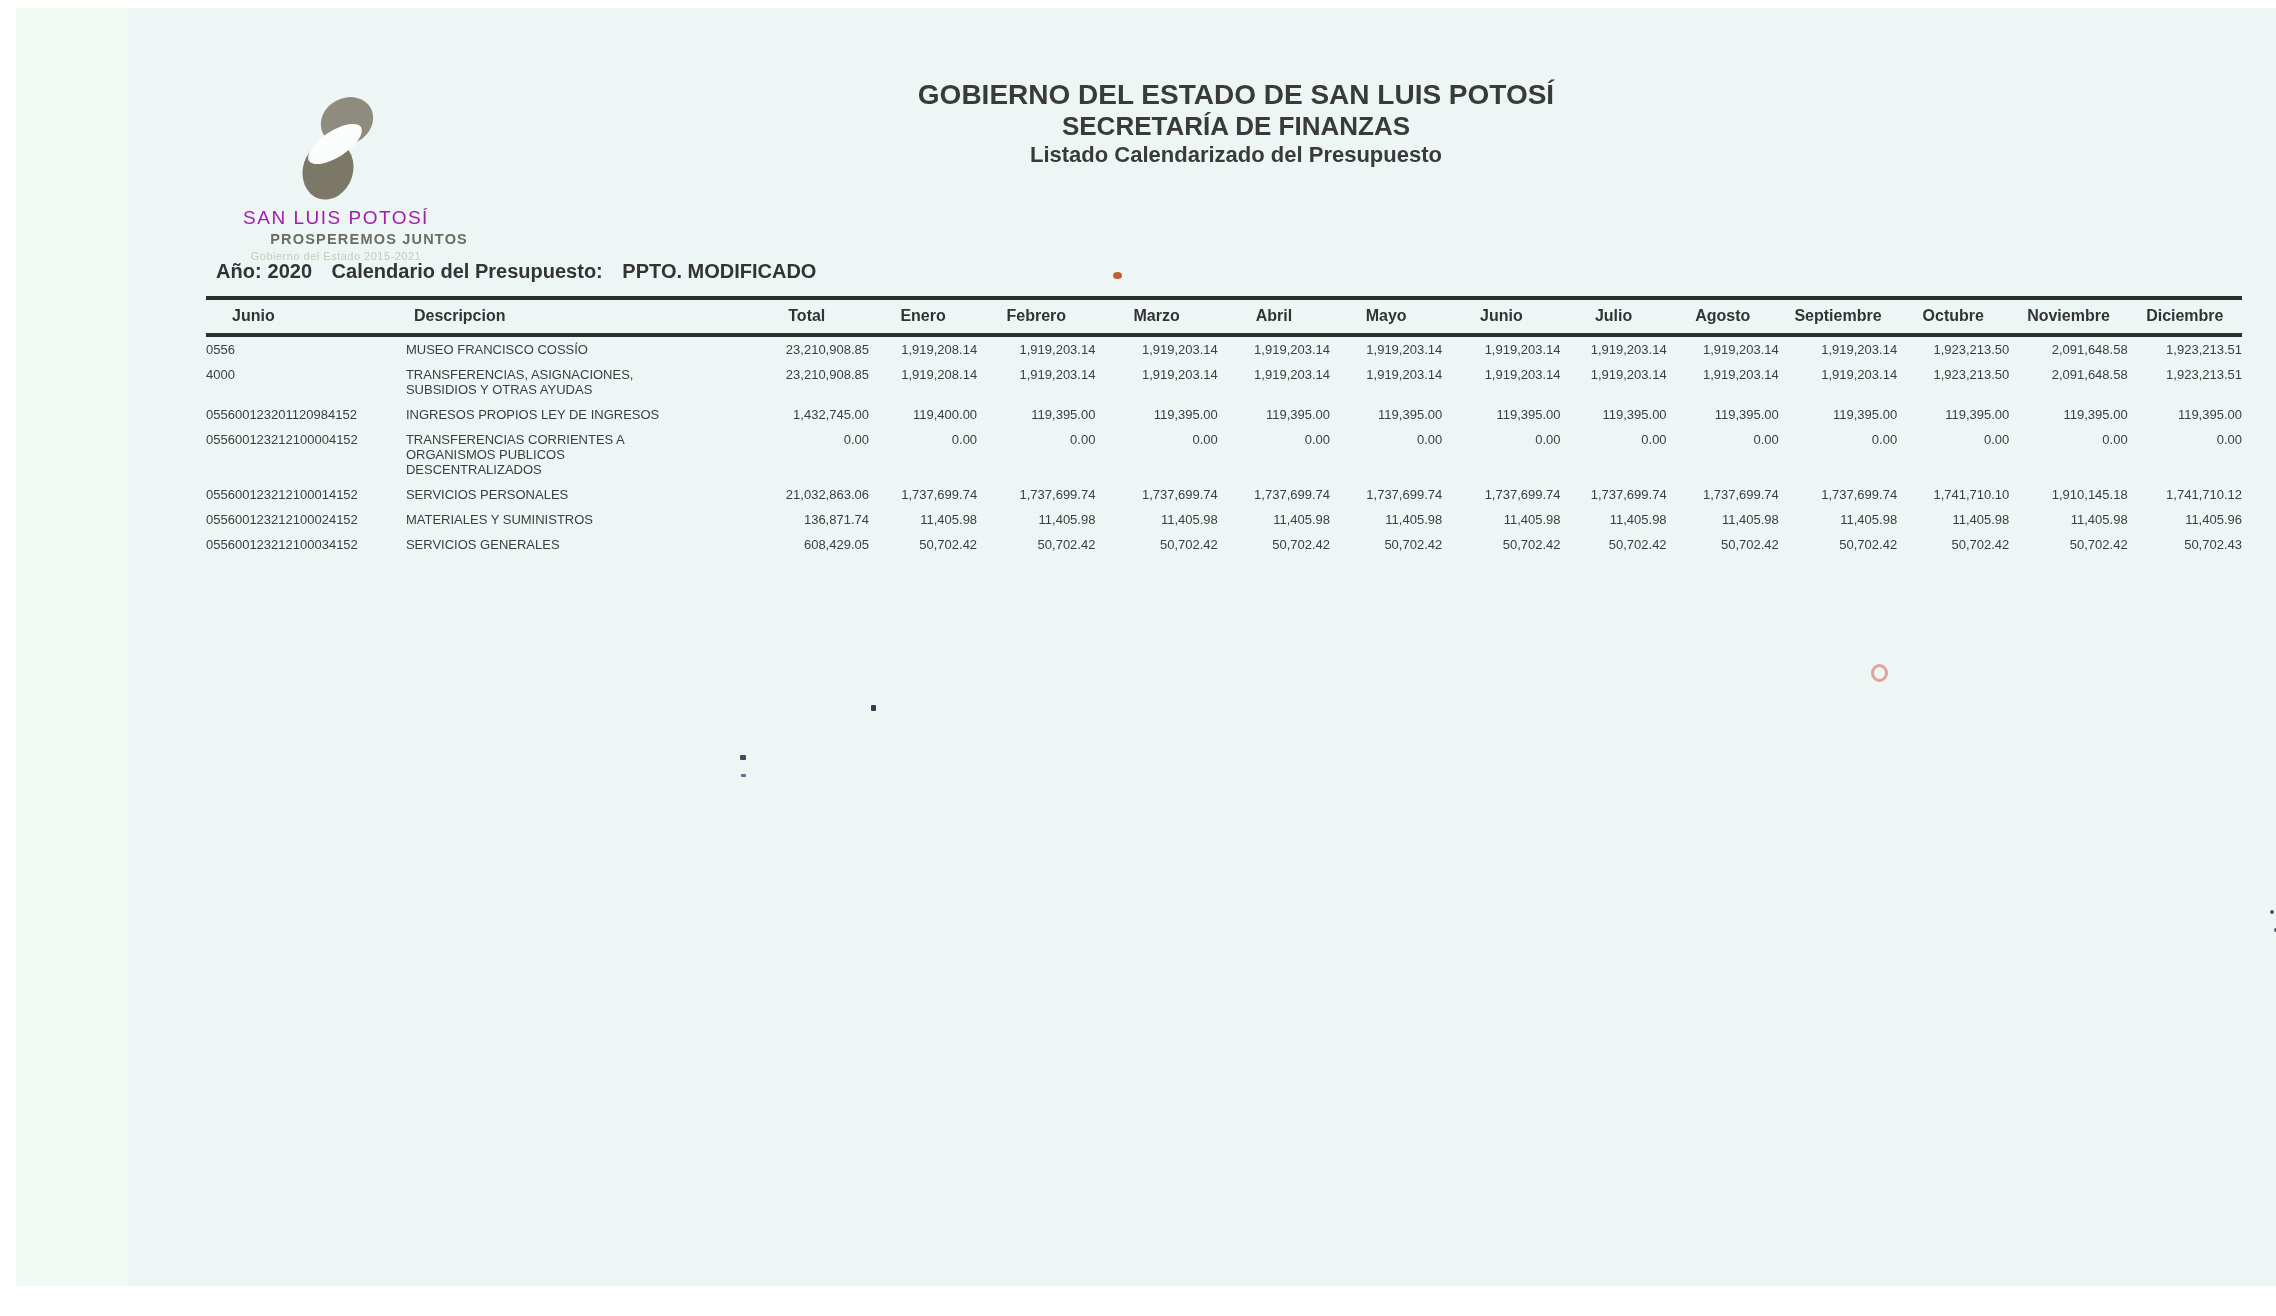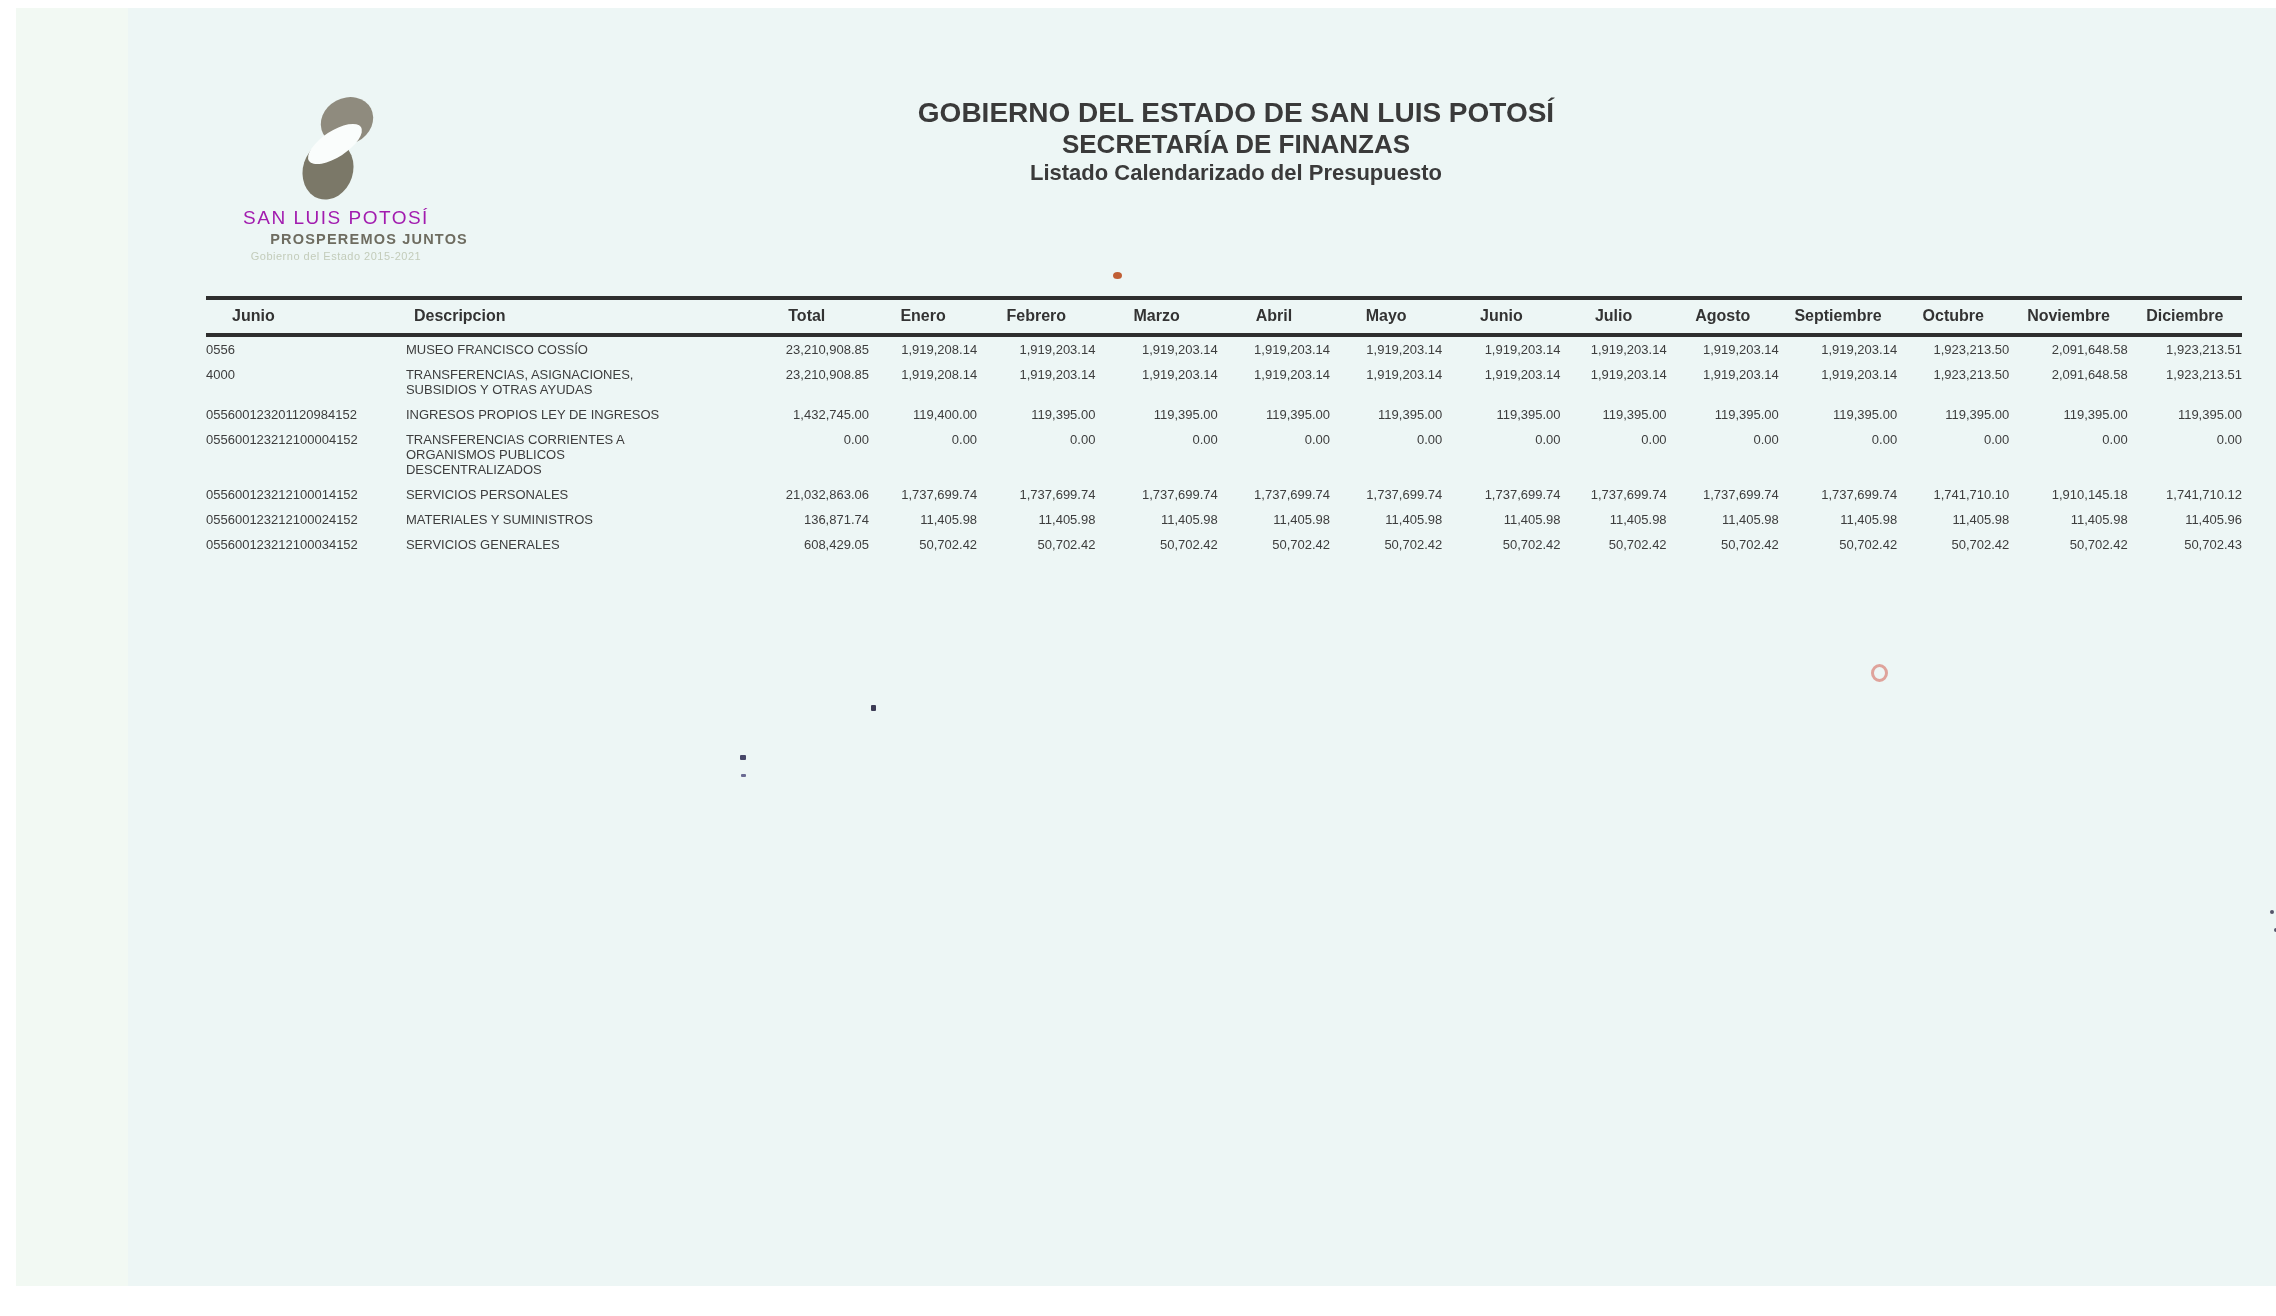--- a/index.html
+++ b/index.html
@@ -18,21 +18,21 @@
     position:absolute;left:0;top:0;width:112px;height:1278px;
     background:#f2f9f3;
   }
   
   .logo-block{position:absolute;left:188px;top:84px;width:264px;text-align:center;}
   .logo-mark{display:block;margin:0 auto 2px auto;}
   .logo-name{font-size:19px;letter-spacing:1.5px;color:#a21caf;line-height:24px;}
   .logo-slogan{font-size:14.5px;font-weight:bold;letter-spacing:1.2px;color:#6e6c60;line-height:19px;text-align:right;}
   .logo-subline{font-size:11px;color:#c3ccba;letter-spacing:.5px;line-height:14px;}
   
-  .title-block{position:absolute;left:770px;top:70px;width:900px;text-align:center;color:#3a3a3a;margin-top:18px;}
+  .title-block{position:absolute;left:770px;top:70px;width:900px;text-align:center;color:#3a3a3a;}
   .title-1{font-size:28px;font-weight:bold;line-height:33px;}
   .title-2{font-size:26px;font-weight:bold;line-height:30px;}
   .title-3{font-size:22px;font-weight:bold;line-height:28px;}
   
   .meta-block{position:absolute;left:1893px;top:96px;width:360px;font-size:19px;color:#4a4a4a;}
   .meta-row{display:flex;margin-bottom:24px;}
   .meta-label{width:80px;flex:none;}
   .meta-value{flex:1;}
   
   .filter-line{position:absolute;left:200px;top:252px;font-size:20px;font-weight:bold;color:#333;white-space:nowrap;}
@@ -82,20 +82,25 @@
     <div class="logo-subline">Gobierno del Estado 2015-2021</div>
   </div>
 
   <div class="title-block">
     <div class="title-1">GOBIERNO DEL ESTADO DE SAN LUIS POTOSÍ</div>
     <div class="title-2">SECRETARÍA DE FINANZAS</div>
     <div class="title-3">Listado Calendarizado del Presupuesto</div>
   </div>
 
 
+  <div class="filter-line">
+    <span>Año:</span><span style="margin-left:-8px;">2020</span>
+    <span>Calendario del Presupuesto:</span>
+    <span>PPTO. MODIFICADO</span>
+  </div>
 
   <div class="table-wrap">
     <table class="budget">
       <colgroup>
         <col style="width:196px">
           <col style="width:332px">
           <col style="width:122px">
         <col style="width:106px">
           <col style="width:116px">
           <col style="width:120px">

